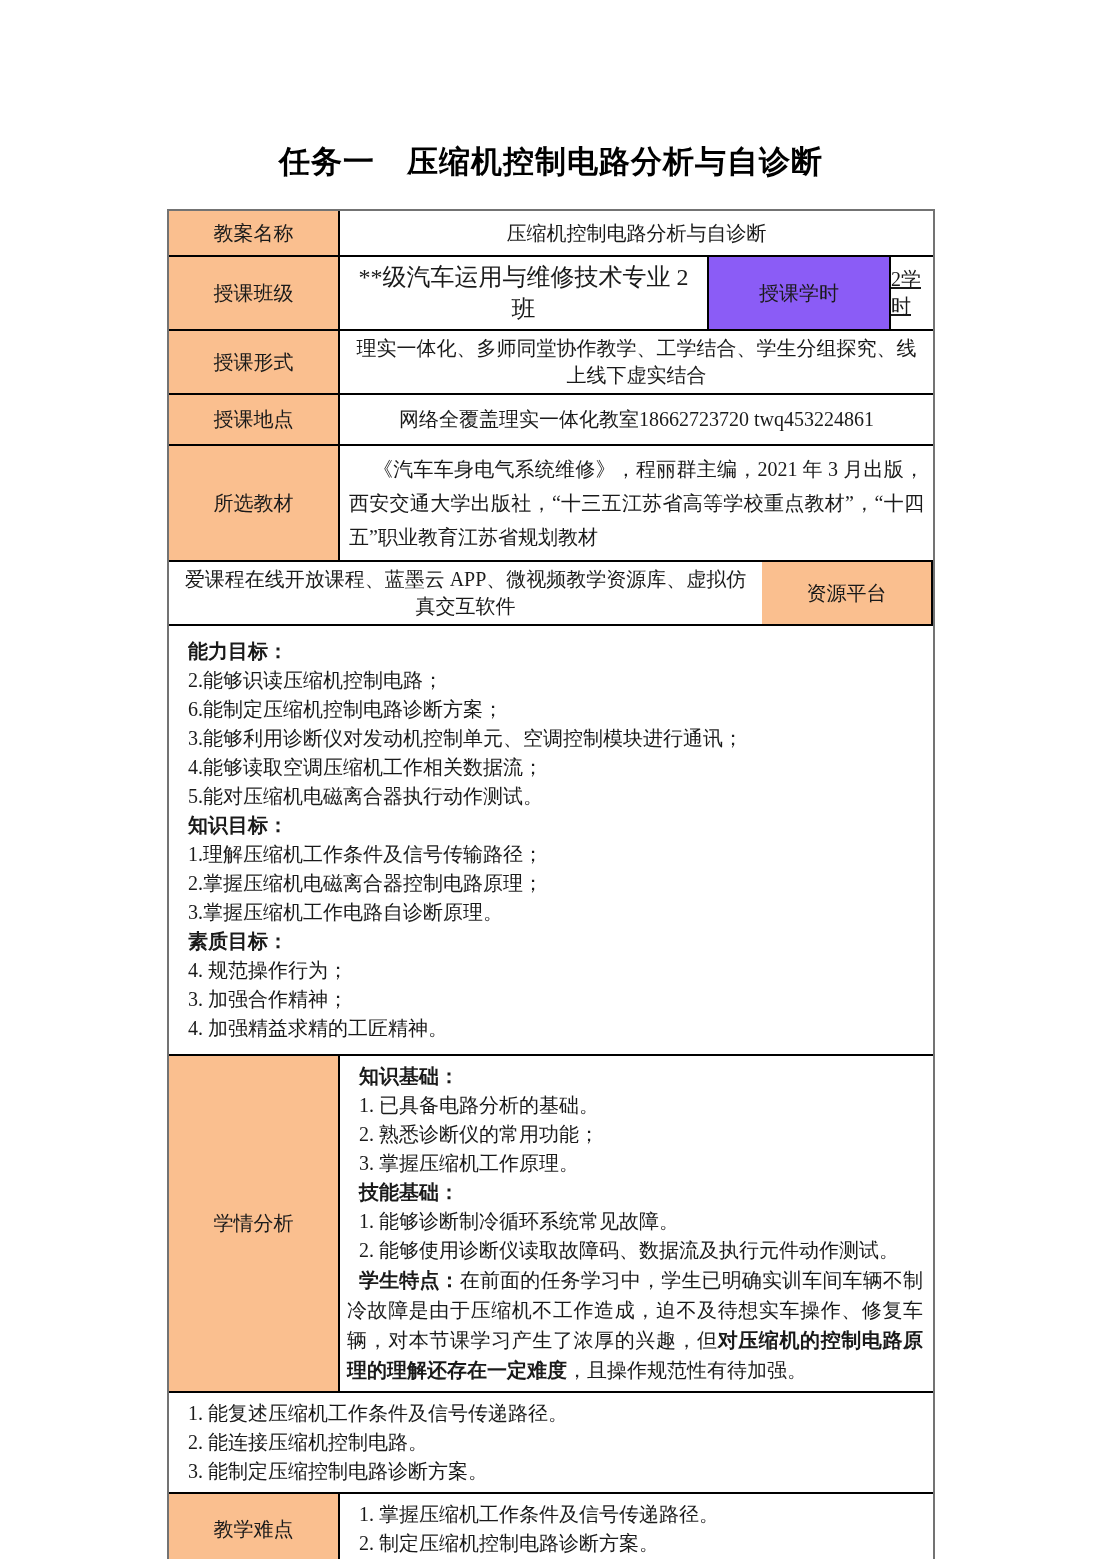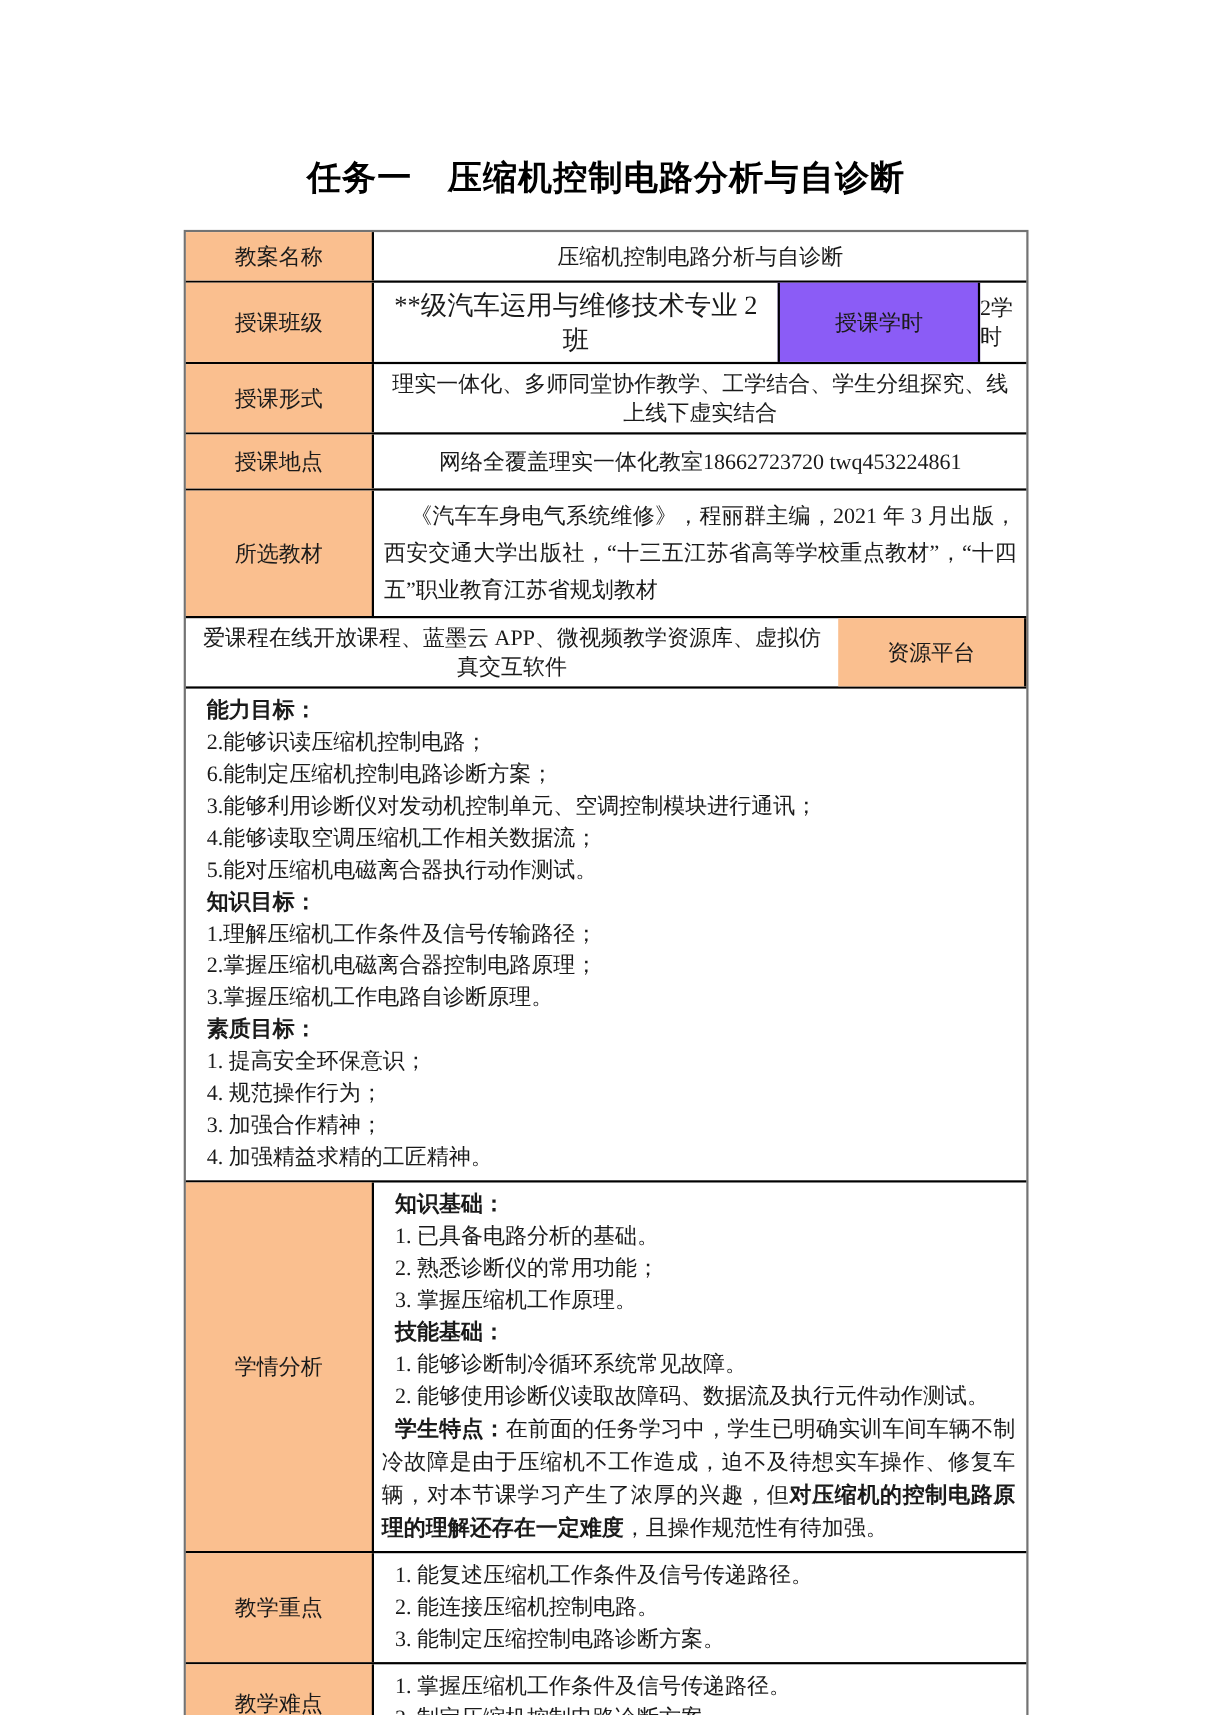--- a/index.html
+++ b/index.html
@@ -68,20 +68,21 @@
     align-items: center;
     justify-content: center;
     font-size: 20px;
   }
   .hours-value {
     flex: 1;
     display: flex;
     align-items: center;
     justify-content: center;
     font-size: 20px;
+    text-decoration: underline;
   }
   .r1 { min-height: 44px; }
   .r2 { min-height: 51px; }
   .r3 { min-height: 48px; }
   .r4 { min-height: 51px; }
   .r5 { min-height: 80px; }
   .r6 { min-height: 51px; }
   .r7 { min-height: 430px; }
   .r8 { min-height: 315px; }
   .r9 { min-height: 81px; }
@@ -167,21 +168,20 @@
         <div class="item">2.能够识读压缩机控制电路；</div>
         <div class="item">6.能制定压缩机控制电路诊断方案；</div>
         <div class="item">3.能够利用诊断仪对发动机控制单元、空调控制模块进行通讯；</div>
         <div class="item">4.能够读取空调压缩机工作相关数据流；</div>
         <div class="item">5.能对压缩机电磁离合器执行动作测试。</div>
         <div class="heading">知识目标：</div>
         <div class="item">1.理解压缩机工作条件及信号传输路径；</div>
         <div class="item">2.掌握压缩机电磁离合器控制电路原理；</div>
         <div class="item">3.掌握压缩机工作电路自诊断原理。</div>
         <div class="heading">素质目标：</div>
-        <div class="item">1. 提高安全环保意识；</div>
         <div class="item">4. 规范操作行为；</div>
         <div class="item">3. 加强合作精神；</div>
         <div class="item">4. 加强精益求精的工匠精神。</div>
       </div>
     </div>
 
     <div class="row r8">
       <div class="cell label">学情分析</div>
       <div class="cell content">
         <div class="heading">知识基础：</div>
@@ -189,21 +189,20 @@
         <div class="item">2. 熟悉诊断仪的常用功能；</div>
         <div class="item">3. 掌握压缩机工作原理。</div>
         <div class="heading">技能基础：</div>
         <div class="item">1. 能够诊断制冷循环系统常见故障。</div>
         <div class="item">2. 能够使用诊断仪读取故障码、数据流及执行元件动作测试。</div>
         <div class="para"><span class="b">学生特点：</span><span>在前面的任务学习中，学生已明确实训车间车辆不制冷故障是由于压缩机不工作造成，迫不及待想实车操作、修复车辆，对本节课学习产生了浓厚的兴趣，但</span><span class="b">对压缩机的控制电路原理的理解还存在一定难度</span><span>，且操作规范性有待加强。</span></div>
       </div>
     </div>
 
     <div class="row r9">
-      <div class="cell label">教学重点</div>
       <div class="cell content">
         <div class="item">1. 能复述压缩机工作条件及信号传递路径。</div>
         <div class="item">2. 能连接压缩机控制电路。</div>
         <div class="item">3. 能制定压缩控制电路诊断方案。</div>
       </div>
     </div>
 
     <div class="row r10">
       <div class="cell label">教学难点</div>
       <div class="cell content">

